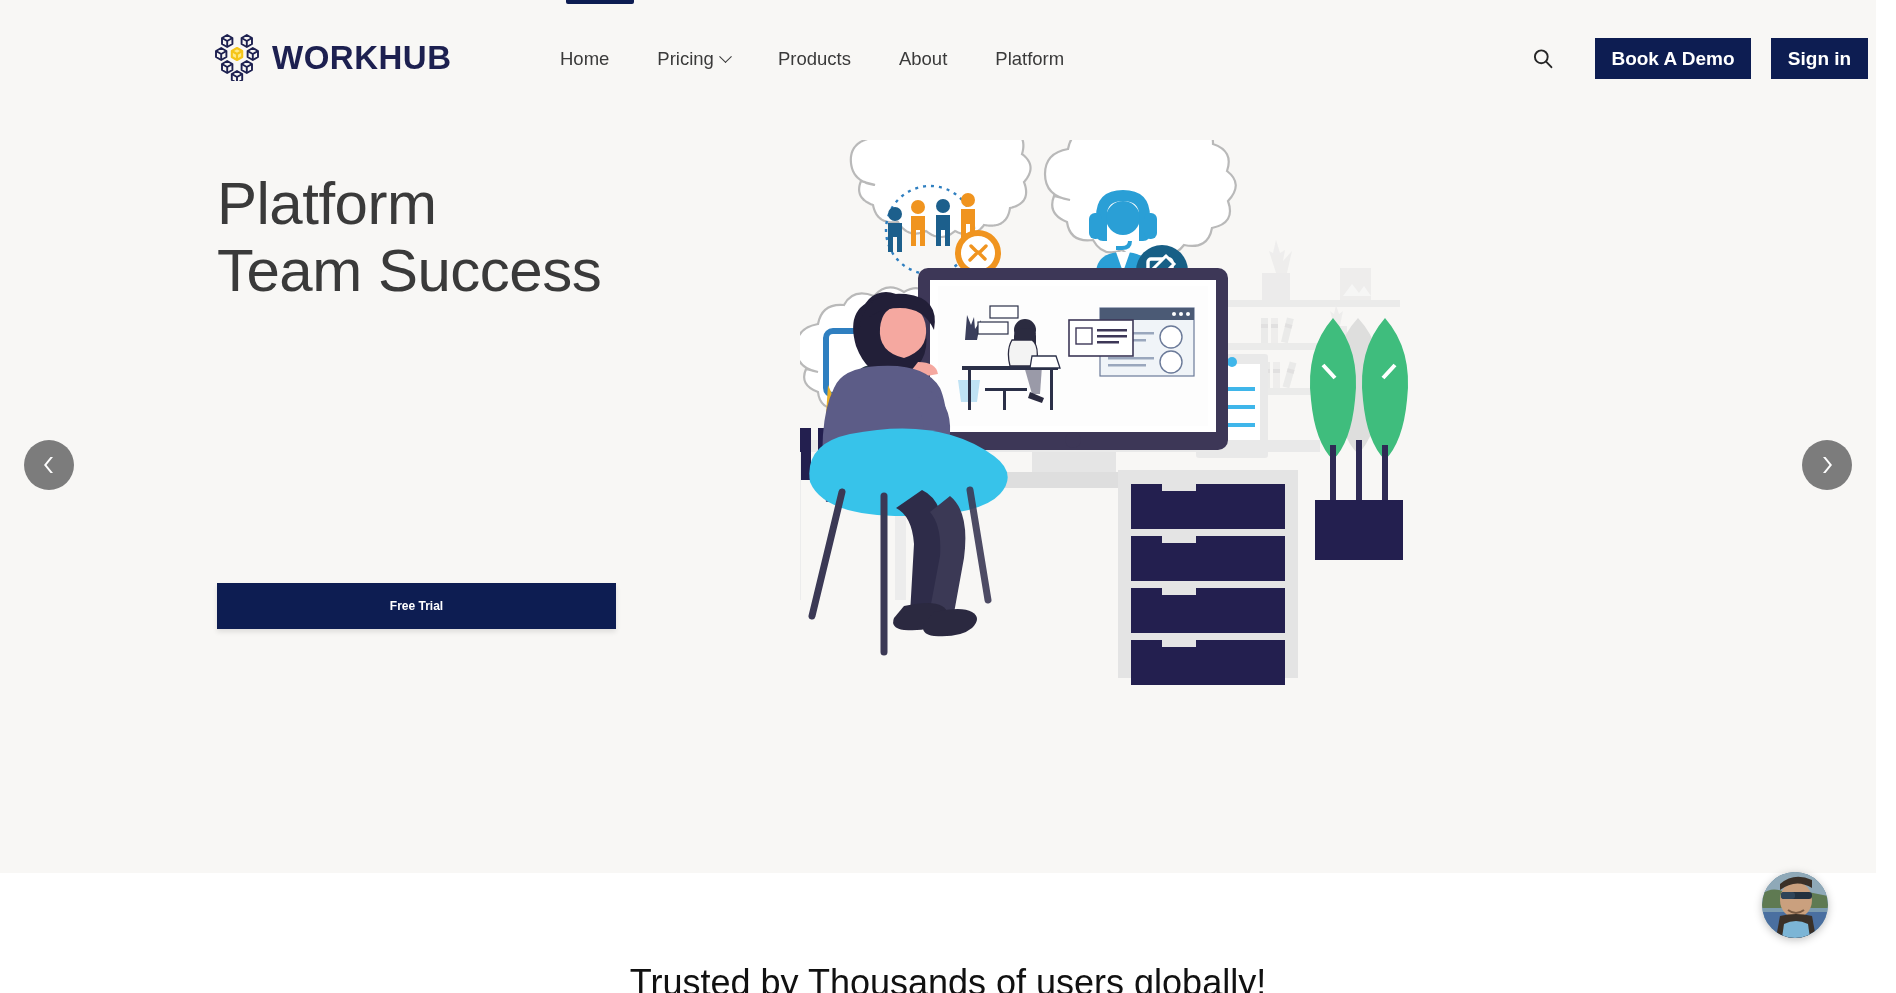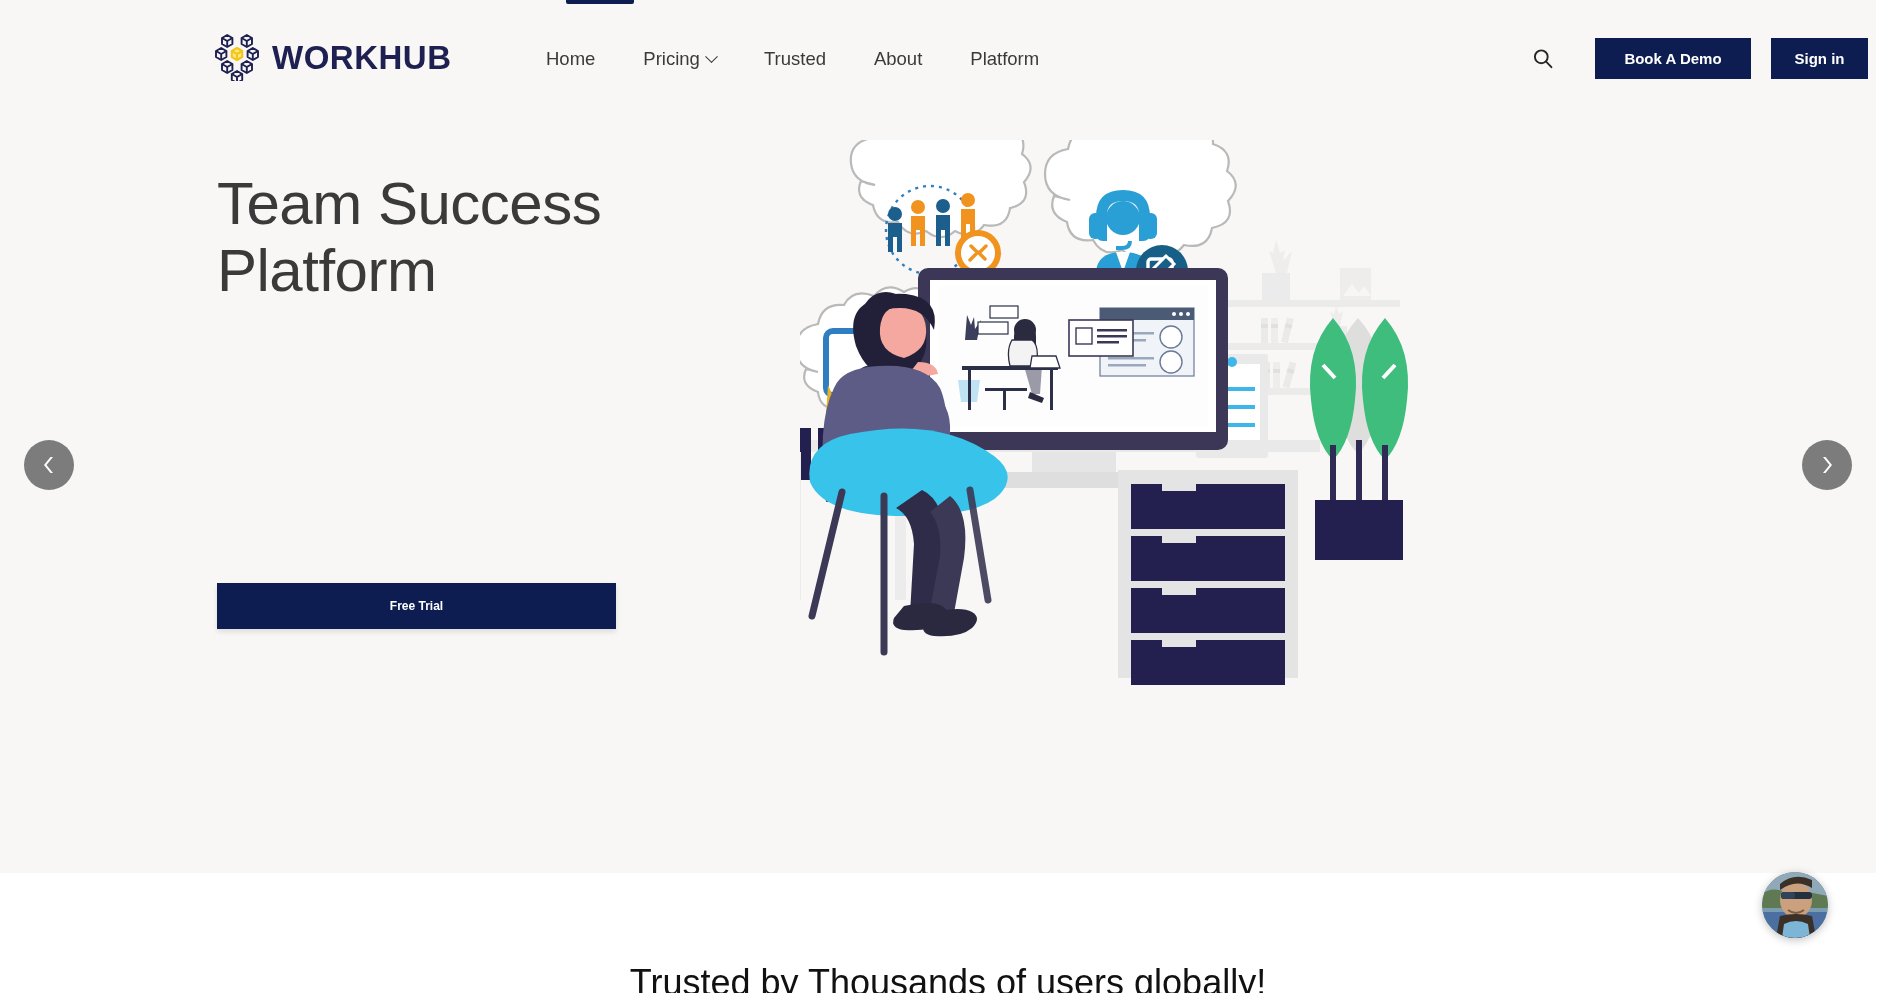--- a/index.html
+++ b/index.html
@@ -55,21 +55,21 @@
     font-size: 33px;
     font-weight: 700;
     letter-spacing: 0.5px;
     color: #1d2050;
     line-height: 1;
     white-space: nowrap;
   }
 
   .nav-links {
     position: absolute;
-    left: 522px; top: 48px;
+    left: 536px; top: 48px;
     display: flex;
     align-items: center;
     gap: 0;
   }
   .nav-link {
     font-size: 18.5px;
     color: #3a3a3a;
     text-decoration: none;
     padding: 0 24px;
     display: flex;
@@ -96,21 +96,21 @@
     width: 40px; height: 40px;
     display: flex; align-items: center; justify-content: center;
     background: none; border: none; cursor: pointer;
     margin-right: 32px;
   }
   .btn-demo, .btn-signin {
     background: #0d1d52;
     color: #ffffff;
     border: none;
     font-family: "Liberation Sans", sans-serif;
-    font-size: 15px;
+    font-size: 19px;
     font-weight: 700;
     cursor: pointer;
     display: flex;
     align-items: center;
     justify-content: center;
     white-space: nowrap;
   }
   .btn-demo { width: 156px; height: 41px; margin-right: 20px; }
   .btn-signin { width: 97px; height: 41px; margin-right: 28px; }
 
@@ -271,21 +271,21 @@
 
     <nav class="nav-links">
       <a class="nav-link">
         <span>Home</span>
       </a>
       <a class="nav-link">
         <span>Pricing</span>
         <i class="chev"></i>
       </a>
       <a class="nav-link">
-        <span>Trusted</span>
+        <span>Products</span>
       </a>
       <a class="nav-link">
         <span>About</span>
       </a>
       <a class="nav-link">
         <span>Platform</span>
       </a>
     </nav>
 
     <div class="nav-right">
@@ -294,22 +294,22 @@
           <circle cx="10.3" cy="9.8" r="6.4" fill="none" stroke="#262626" stroke-width="1.9"></circle>
           <line x1="15.1" y1="14.6" x2="20.4" y2="20.2" stroke="#262626" stroke-width="1.9" stroke-linecap="round"></line>
         </svg>
       </button>
       <button class="btn-demo">Book A Demo</button>
       <button class="btn-signin">Sign in</button>
     </div>
   </div>
 
   <div class="hero-copy">
+    <div class="h1-light">Platform</div>
     <div class="h1-light">Team Success</div>
-    <div class="h1-light">Platform</div>
   </div>
 
   <div class="cta-wrap">
     <button class="btn-free">Free Trial</button>
   </div>
 
   <button class="carousel-arrow left">
     <svg width="18" height="22" viewBox="0 0 18 22">
       <path d="M13 3 L6.5 11 L13 19 L10.5 19 L4 11 L10.5 3 Z" fill="#ffffff"></path>
     </svg>

